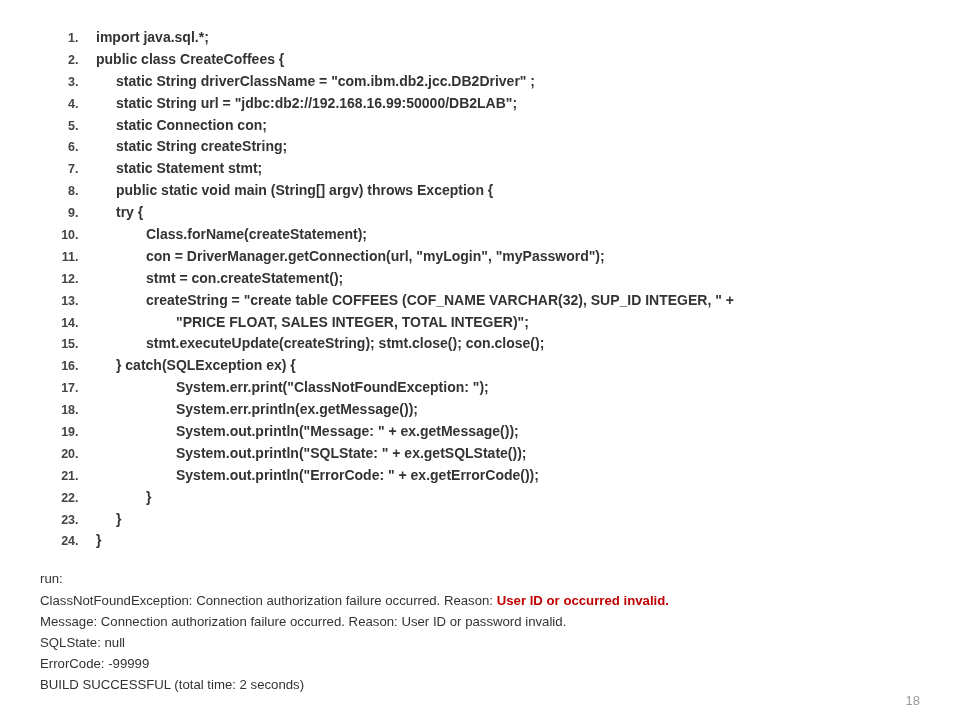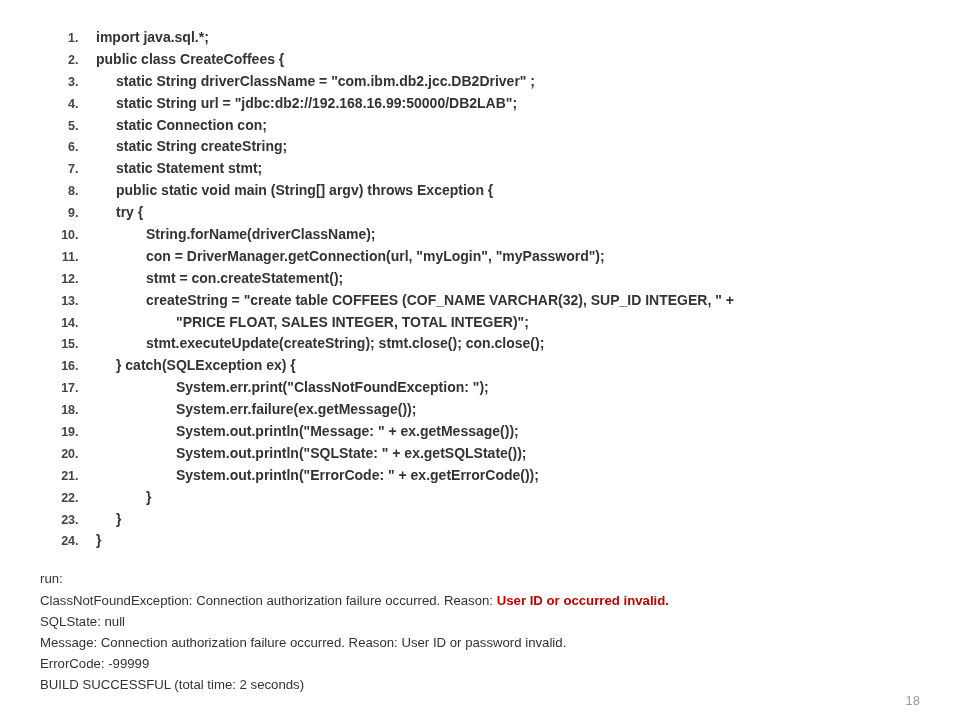--- a/index.html
+++ b/index.html
@@ -63,44 +63,44 @@
 <ol class="code" id="code-list">
     <li><span>import java.sql.*;</span></li>
     <li><span>public class CreateCoffees {</span></li>
     <li><span class="indent1">static String    driverClassName = "com.ibm.db2.jcc.DB2Driver" ;</span></li>
     <li><span class="indent1">static String url = "jdbc:db2://192.168.16.99:50000/DB2LAB";</span></li>
     <li><span class="indent1">static Connection con;</span></li>
     <li><span class="indent1">static String createString;</span></li>
     <li><span class="indent1">static Statement stmt;</span></li>
     <li><span class="indent1">public static void main (String[] argv) throws Exception {</span></li>
     <li><span class="indent1">try {</span></li>
-    <li><span class="indent2">String.forName(driverClassName);</span></li>
+    <li><span class="indent2">Class.forName(createStatement);</span></li>
     <li><span class="indent2">con = DriverManager.getConnection(url, "myLogin", "myPassword");</span></li>
     <li><span class="indent2">stmt = con.createStatement();</span></li>
     <li><span class="indent2">createString = "create table COFFEES (COF_NAME VARCHAR(32), SUP_ID INTEGER, " +</span></li>
     <li><span class="indent3">"PRICE FLOAT, SALES INTEGER, TOTAL INTEGER)";</span></li>
     <li><span class="indent2">stmt.executeUpdate(createString);   stmt.close();    con.close();</span></li>
     <li><span class="indent1">} catch(SQLException ex) {</span></li>
     <li><span class="indent3">System.err.print("ClassNotFoundException: ");</span></li>
-    <li><span class="indent3">System.err.failure(ex.getMessage());</span></li>
+    <li><span class="indent3">System.err.println(ex.getMessage());</span></li>
     <li><span class="indent3">System.out.println("Message: " + ex.getMessage());</span></li>
     <li><span class="indent3">System.out.println("SQLState: " + ex.getSQLState());</span></li>
     <li><span class="indent3">System.out.println("ErrorCode: " + ex.getErrorCode());</span></li>
     <li><span class="indent2">}</span></li>
     <li><span class="indent1">}</span></li>
     <li><span>}</span></li>
   </ol>
 
 <div class="output">
   <div>run:</div>
   <div>
     <span>ClassNotFoundException: Connection authorization failure occurred.  Reason: </span><span class="err-red">User ID or occurred invalid.</span>
   </div>
+  <div>Message: Connection authorization failure occurred.  Reason: User ID or password invalid.</div>
   <div>SQLState: null</div>
-  <div>Message: Connection authorization failure occurred.  Reason: User ID or password invalid.</div>
   <div>ErrorCode: -99999</div>
   <div>BUILD SUCCESSFUL (total time: 2 seconds)</div>
 </div>
 
 <div class="footer">
   <span class="footer-left"></span>
   <span class="footer-right">18</span>
 </div>
 
 </body></html>

